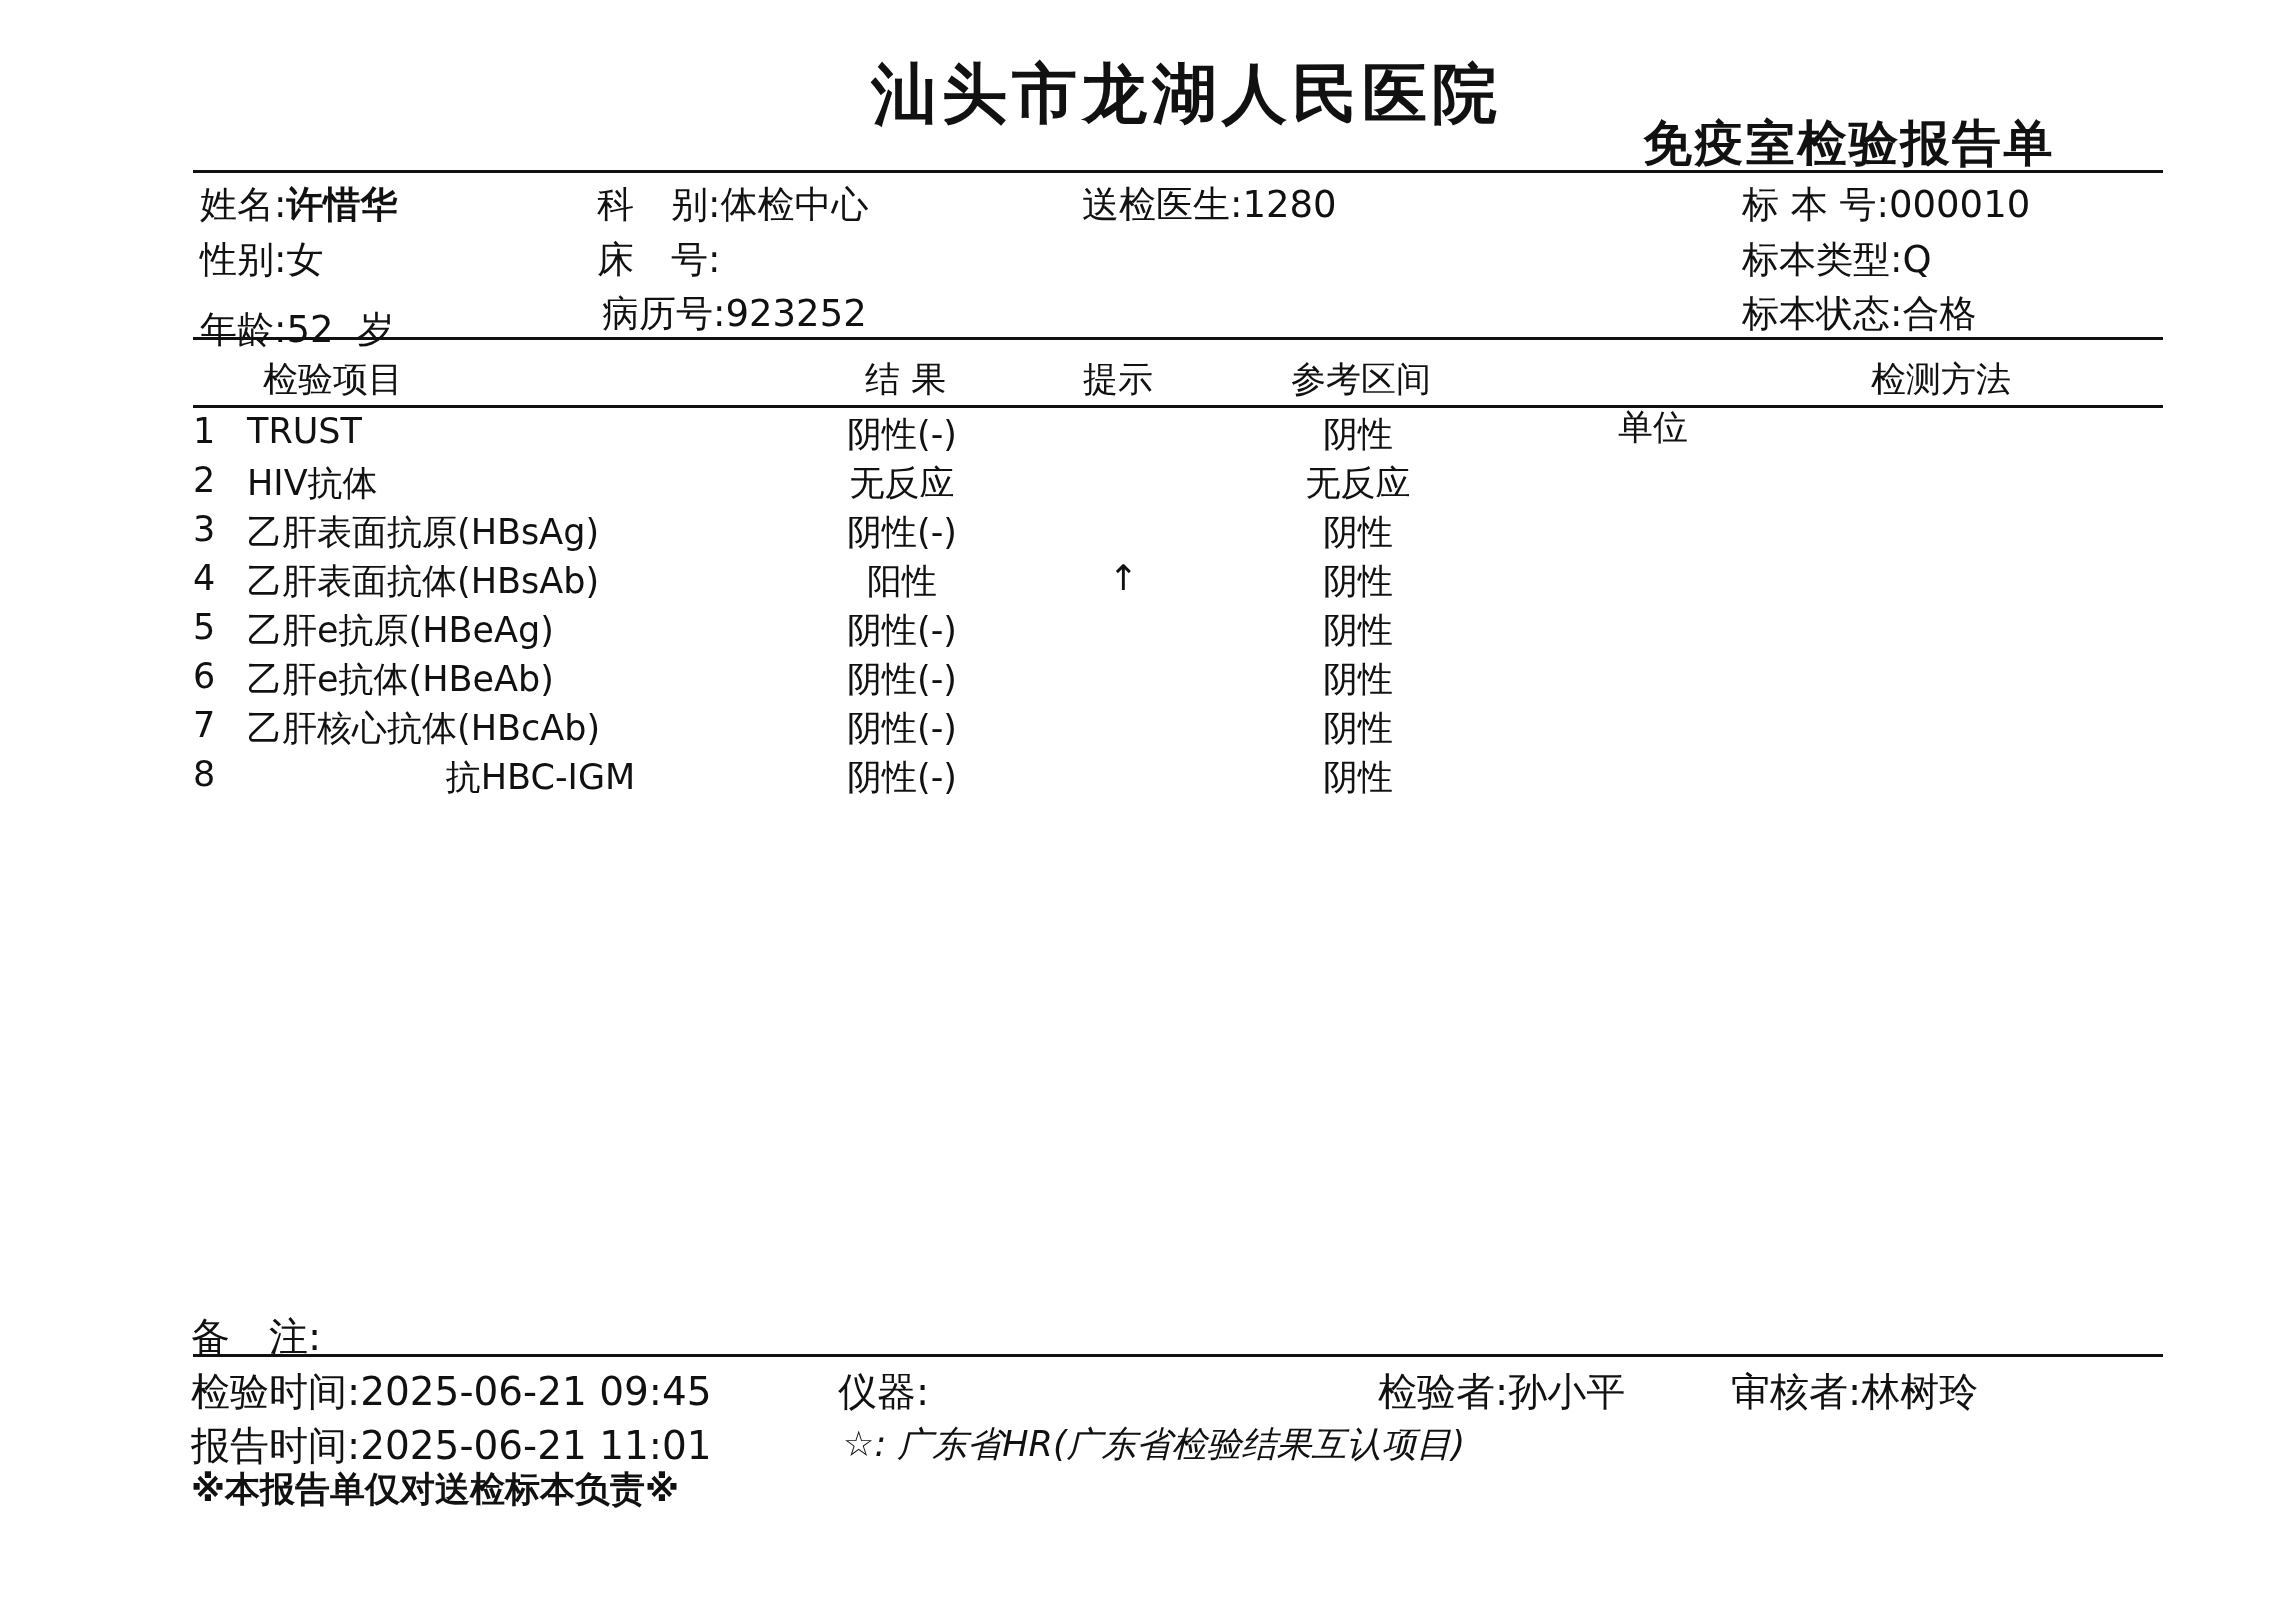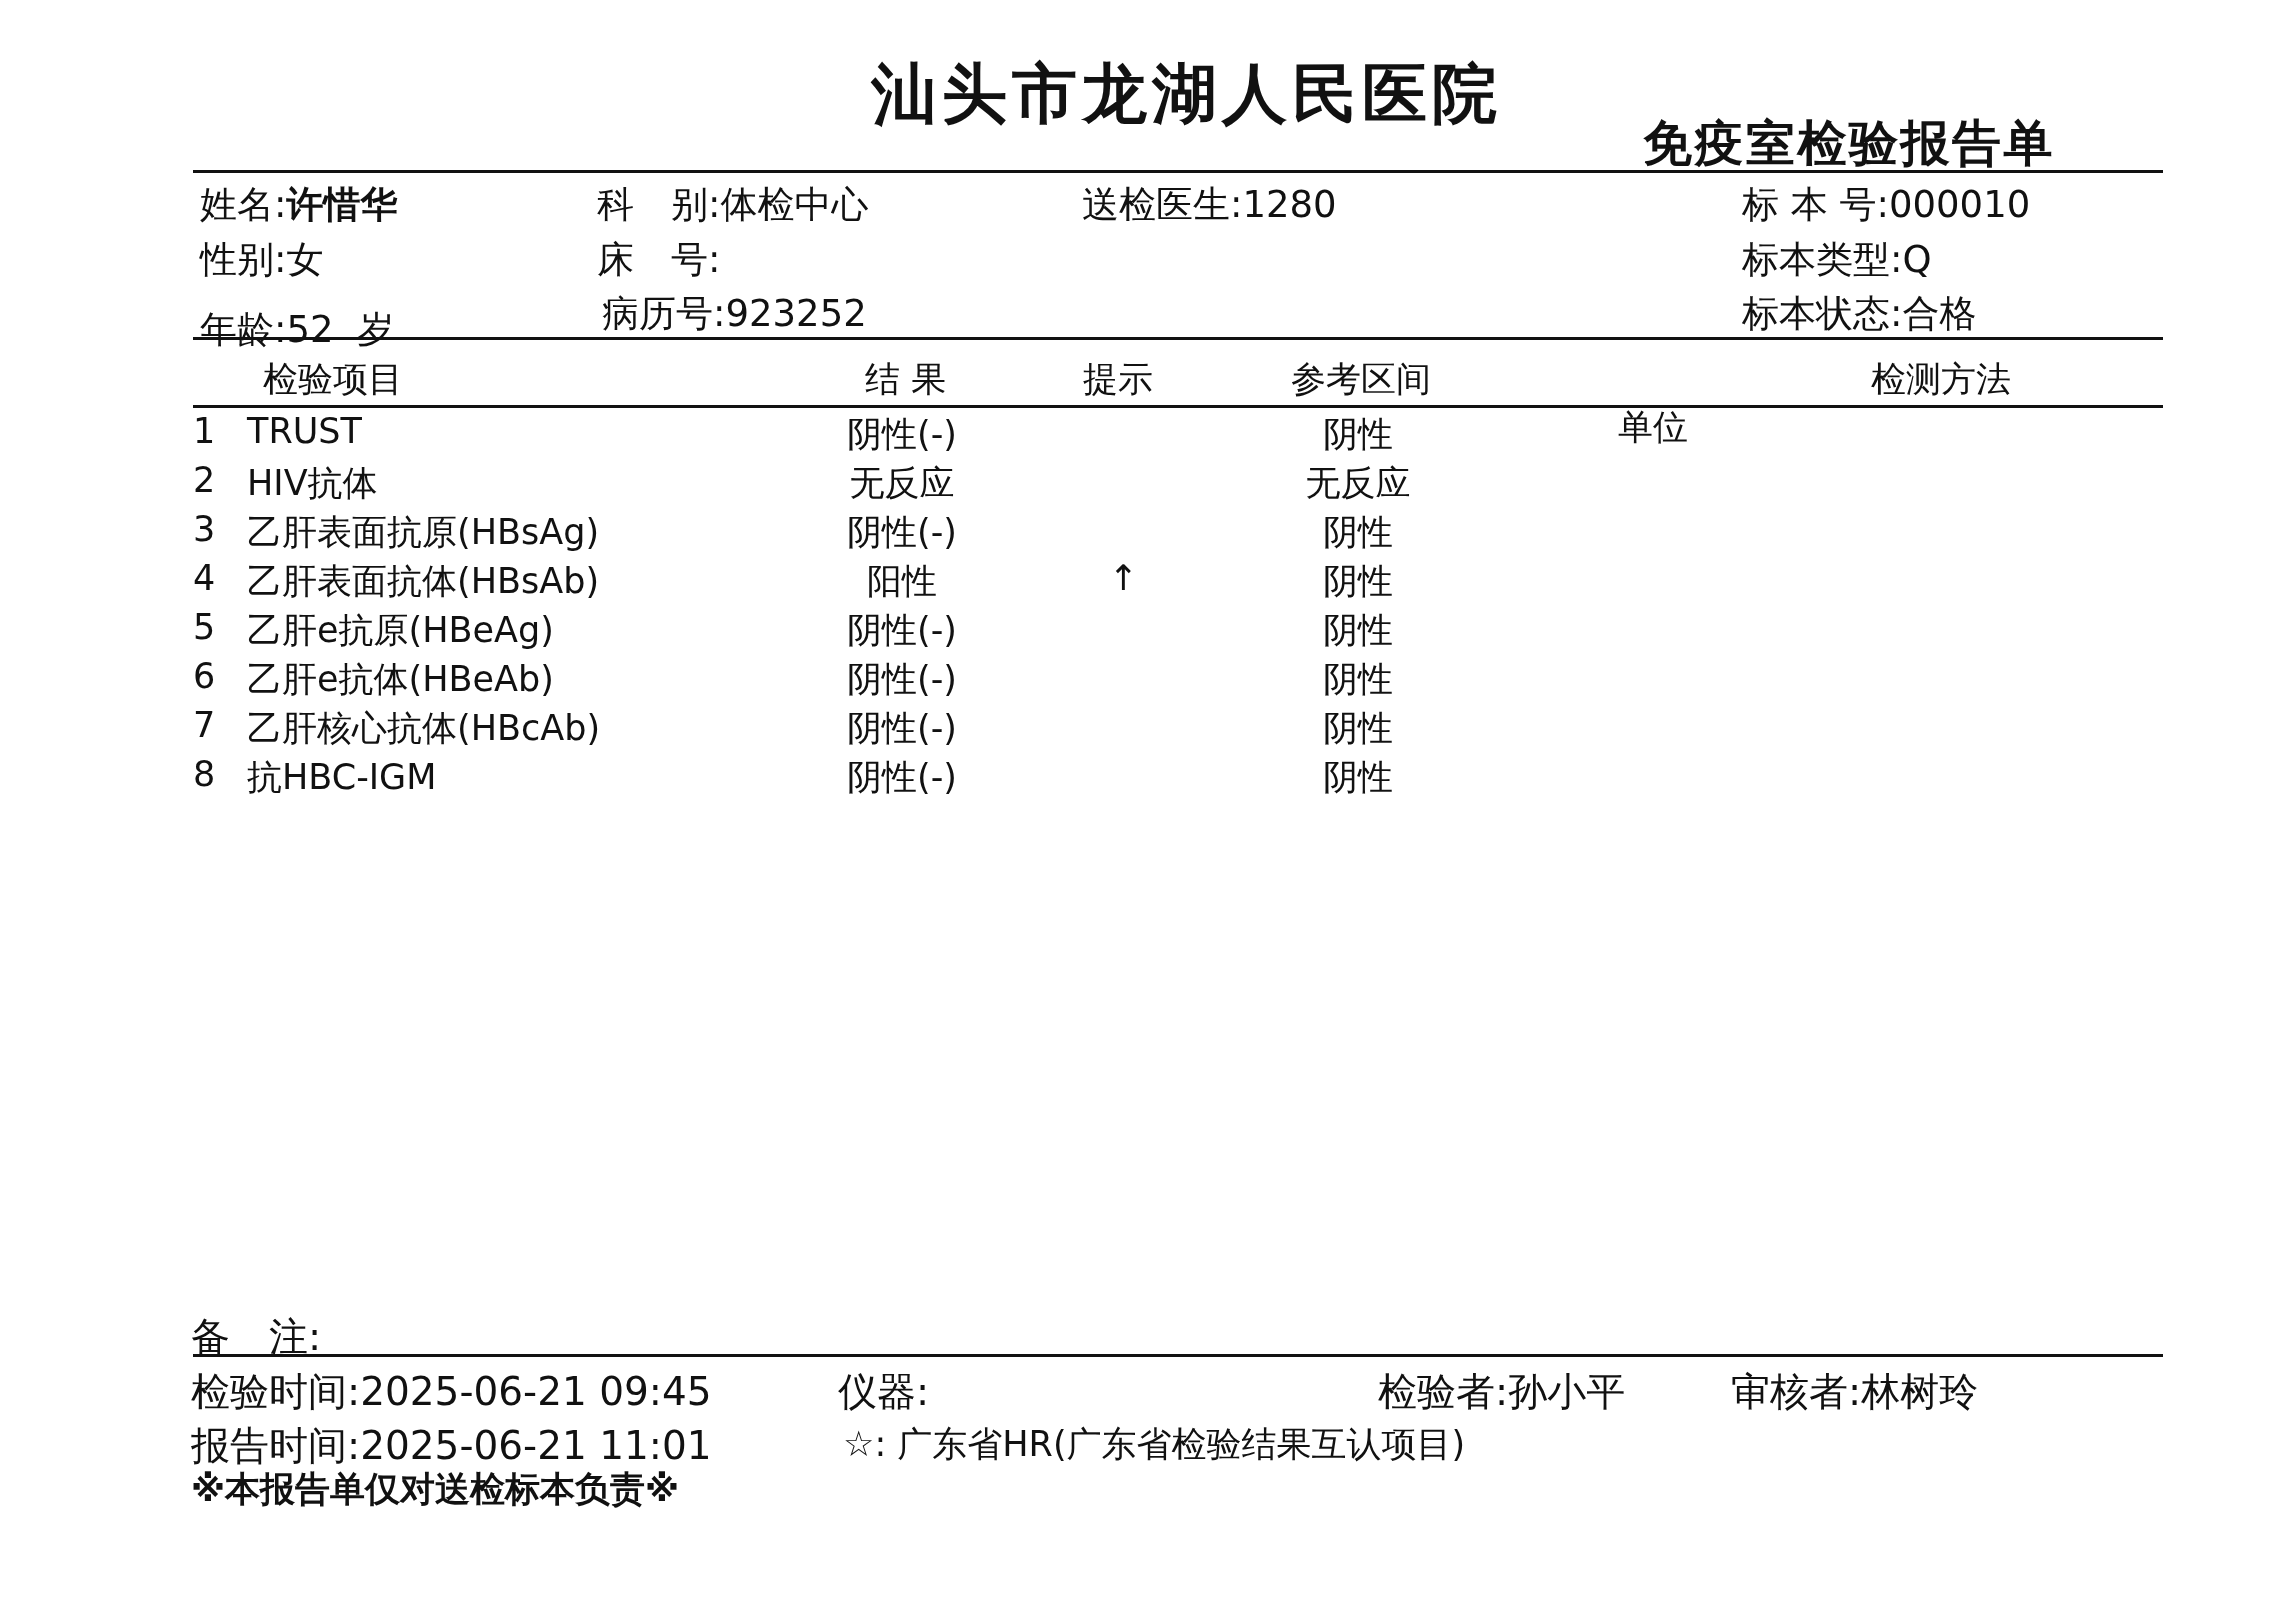--- a/index.html
+++ b/index.html
@@ -108,21 +108,21 @@
     <div class="row" style="left: 1576px; top: 656px; width: 134px; text-align: center;"></div>
     <div class="row" style="left: 1828px; top: 656px; width: 252px; text-align: center;"></div>
     <div class="row" style="left: 193px; top: 705px; width: 34px; text-align: left;">7</div>
     <div class="row" style="left: 247px; top: 705px; width: 587px; text-align: left;">乙肝核心抗体(HBcAb)</div>
     <div class="row" style="left: 818px; top: 705px; width: 168px; text-align: center;">阴性(-)</div>
     <div class="row" style="left: 1090px; top: 705px; width: 67px; text-align: center;"></div>
     <div class="row" style="left: 1274px; top: 705px; width: 168px; text-align: center;">阴性</div>
     <div class="row" style="left: 1576px; top: 705px; width: 134px; text-align: center;"></div>
     <div class="row" style="left: 1828px; top: 705px; width: 252px; text-align: center;"></div>
     <div class="row" style="left: 193px; top: 754px; width: 34px; text-align: left;">8</div>
-    <div class="row" style="left: 247px; top: 754px; width: 587px; text-align: left;">抗HBC-IGM</div>
+    <div class="row" style="left: 247px; top: 754px; width: 587px; text-align: center;">抗HBC-IGM</div>
     <div class="row" style="left: 818px; top: 754px; width: 168px; text-align: center;">阴性(-)</div>
     <div class="row" style="left: 1090px; top: 754px; width: 67px; text-align: center;"></div>
     <div class="row" style="left: 1274px; top: 754px; width: 168px; text-align: center;">阴性</div>
     <div class="row" style="left: 1576px; top: 754px; width: 134px; text-align: center;"></div>
     <div class="row" style="left: 1828px; top: 754px; width: 252px; text-align: center;"></div>
   </div>
 
 <div class="abs foot" style="left:191px;top:1310px;">备　注:</div>
 <div class="rule" style="top:1354px;height:3.4px;"></div>
 
@@ -130,21 +130,21 @@
   <span>检验时间:</span><span>2025-06-21 09:45</span>
 </div>
 <div class="abs foot" style="left:191px;top:1419px;">
   <span>报告时间:</span><span>2025-06-21 11:01</span>
 </div>
 <div class="abs foot" style="left:191px;top:1466px;font-weight:bold;font-size:35px;">※本报告单仅对送检标本负责※</div>
 
 <div class="abs foot" style="left:838px;top:1365px;">
   <span>仪器:</span><span></span>
 </div>
-<div class="abs foot" style="left:843px;top:1421px;font-size:35px;">☆: 广东省HR(广东省检验结果互认项目)</div>
+<div class="abs foot" style="left:843px;top:1421px;font-size:35px;font-style:italic;">☆: 广东省HR(广东省检验结果互认项目)</div>
 
 <div class="abs foot" style="left:1378px;top:1365px;">
   <span>检验者:</span><span>孙小平</span>
 </div>
 <div class="abs foot" style="left:1731px;top:1365px;">
   <span>审核者:</span><span>林树玲</span>
 </div>
 
 
 </body></html>

